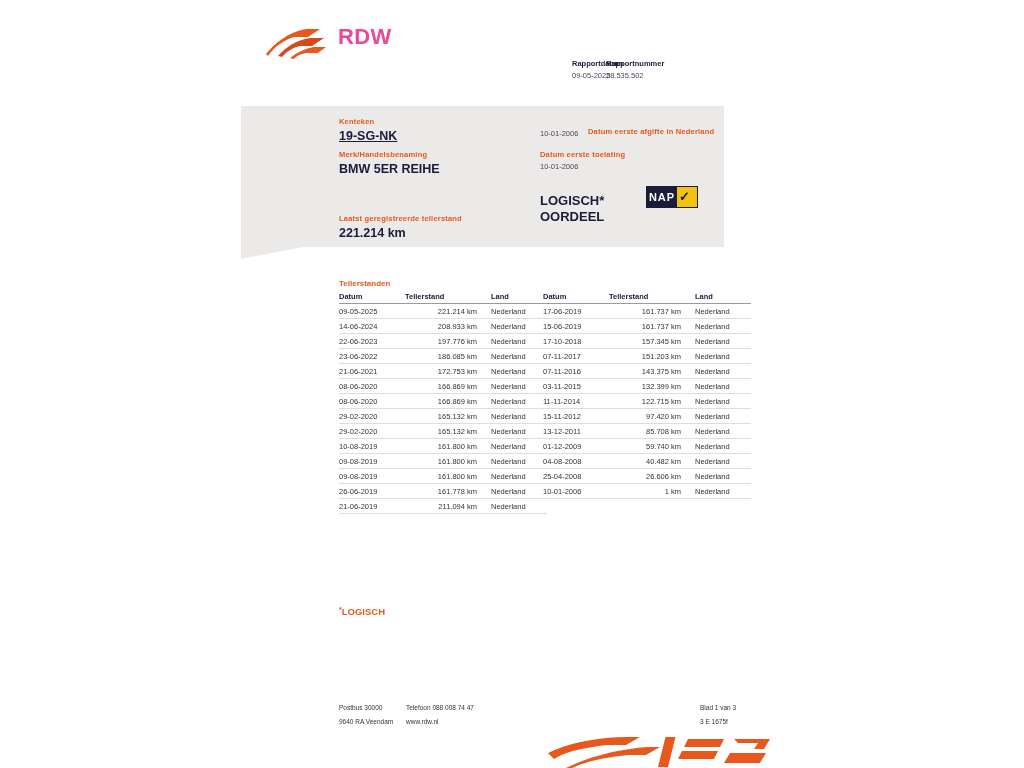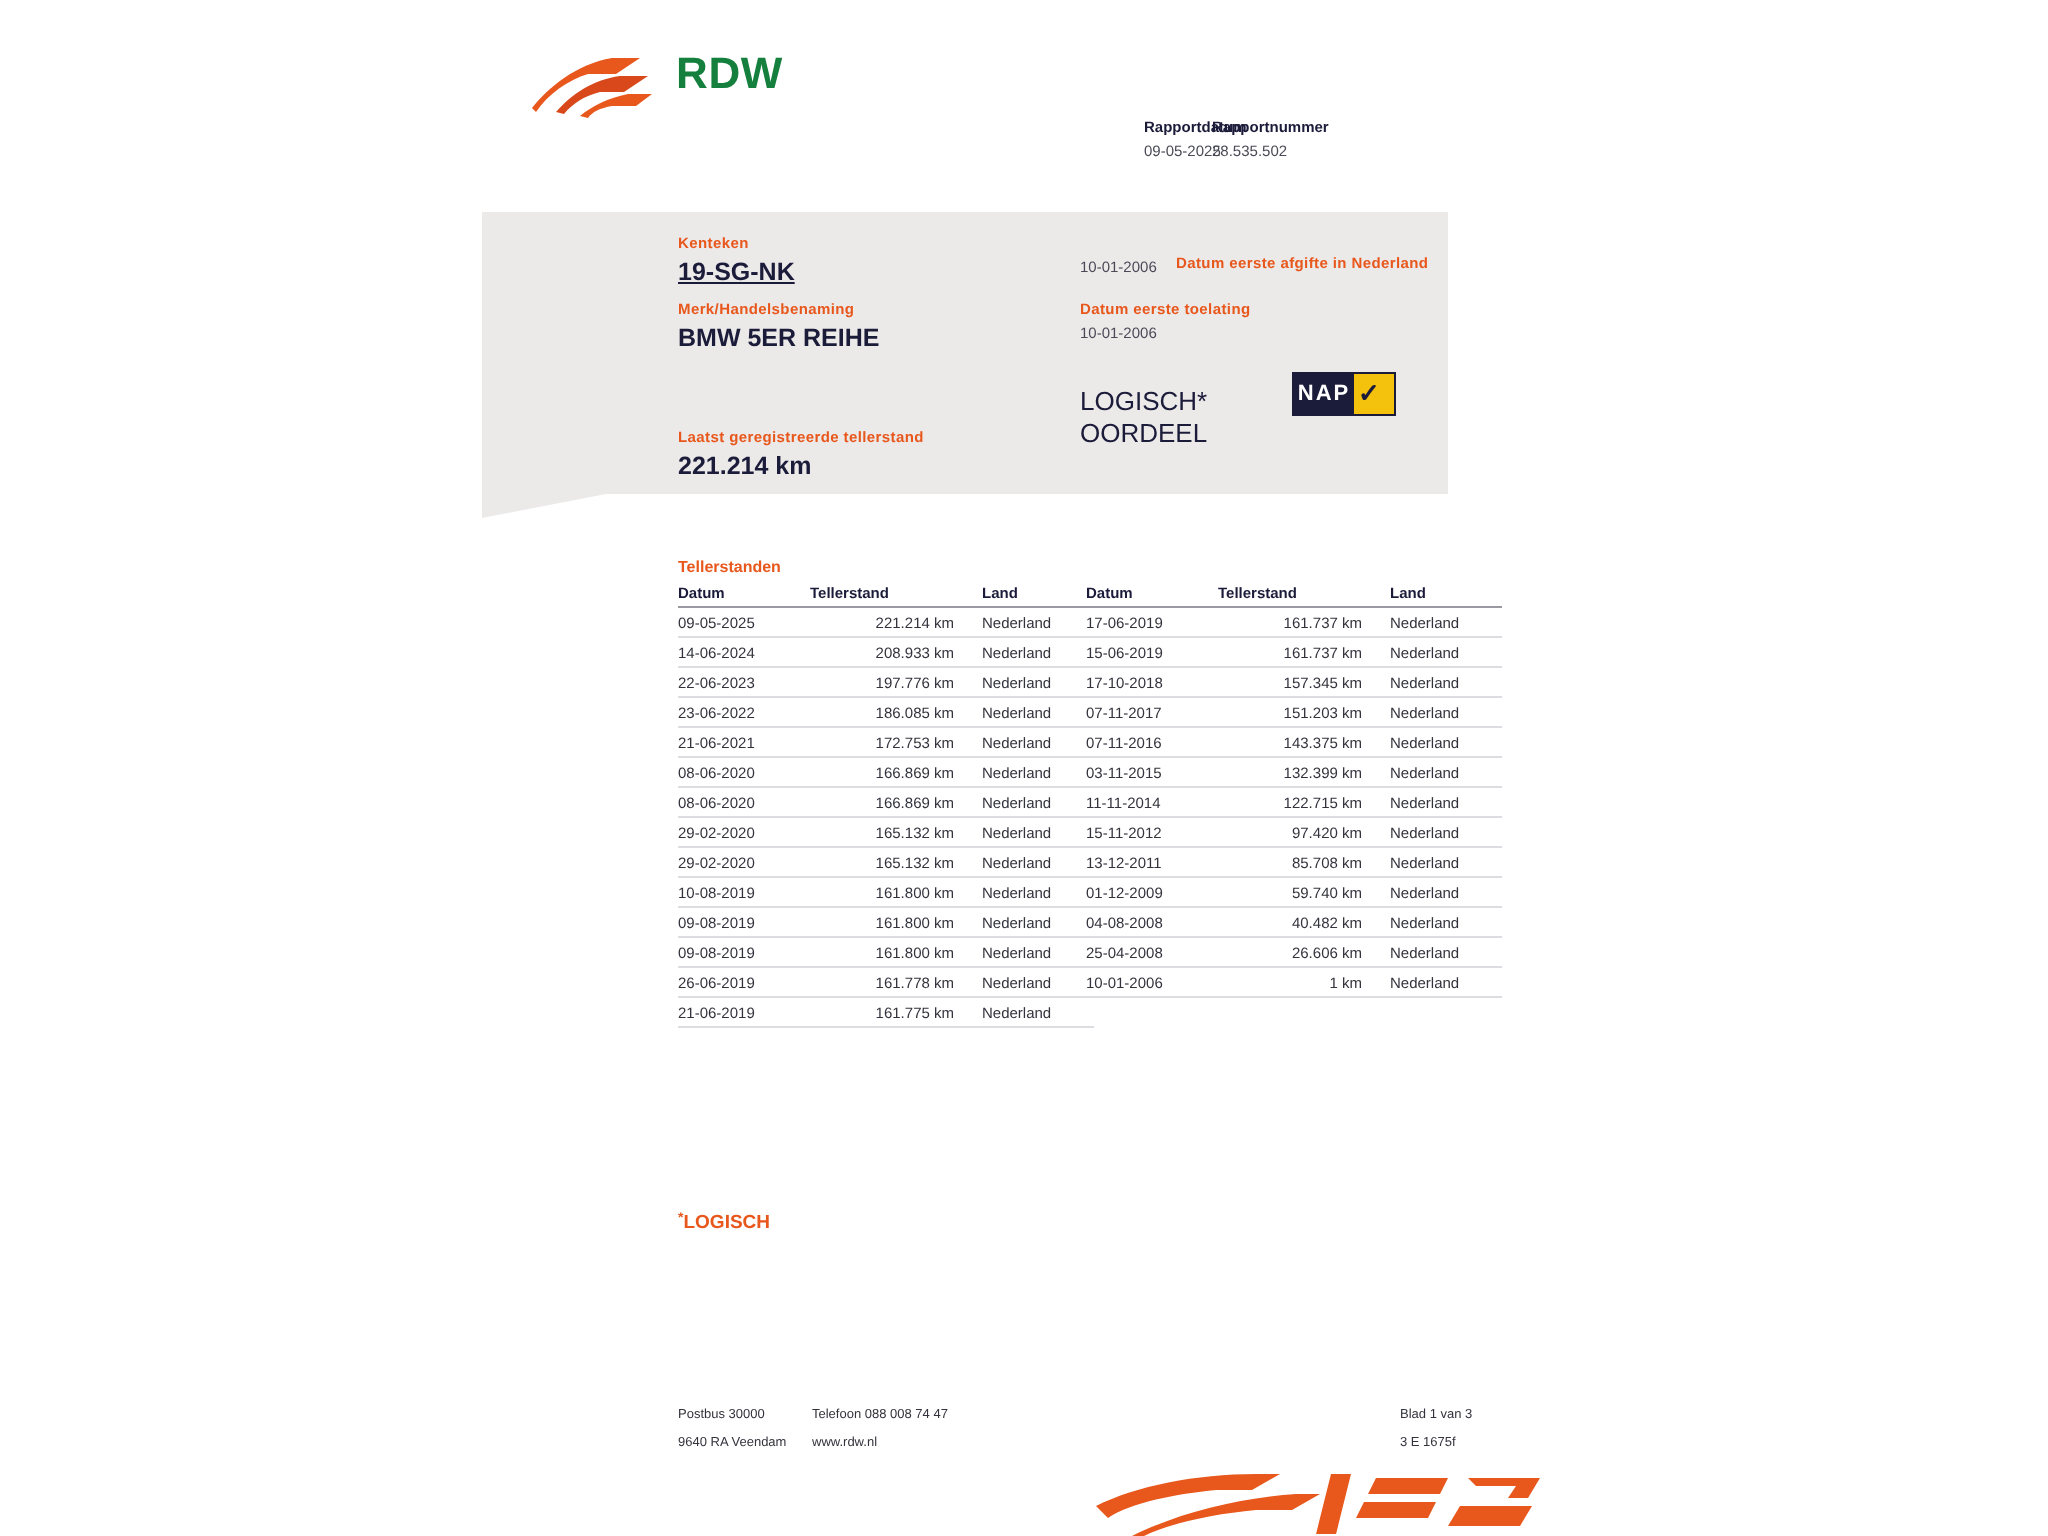--- a/index.html
+++ b/index.html
@@ -25,21 +25,21 @@
     top: 26px;
     width: 64px;
     height: 34px;
   }
   .logo-text {
     position: absolute;
     left: 338px;
     top: 24px;
     font-size: 22px;
     font-weight: bold;
-    color: #15803d;
+    color: #ec4899;
     letter-spacing: 0.3px;
     text-align: center;
   }
   .report-title {
     position: absolute;
     left: 540px;
     top: 26px;
     font-size: 17px;
     font-weight: bold;
     color: #e8571b;
@@ -111,21 +111,21 @@
     position: absolute;
     left: 540px; top: 162px;
     font-size: 7.5px;
     color: #4a4a57;
   }
   .verdict {
     position: absolute;
     left: 540px;
     top: 193px;
     font-size: 13px;
-    font-weight: normal;
+    font-weight: bold;
     color: #1b1b3a;
     line-height: 16px;
   }
   
   .nap-badge {
     position: absolute;
     left: 646px;
     top: 186px;
     width: 52px;
     height: 22px;
@@ -346,21 +346,21 @@
           <td class="c-km">161.800 km</td>
           <td class="c-land">Nederland</td>
         </tr>
         <tr>
           <td class="c-date">26-06-2019</td>
           <td class="c-km">161.778 km</td>
           <td class="c-land">Nederland</td>
         </tr>
         <tr>
           <td class="c-date">21-06-2019</td>
-          <td class="c-km">161.775 km</td>
+          <td class="c-km">211.094 km</td>
           <td class="c-land">Nederland</td>
         </tr>
       </tbody>
   </table>
 
   <table class="tbl right">
     <thead>
       <tr>
         <th class="c-date">Datum</th>
         <th class="c-km c-km-h">Tellerstand</th>

